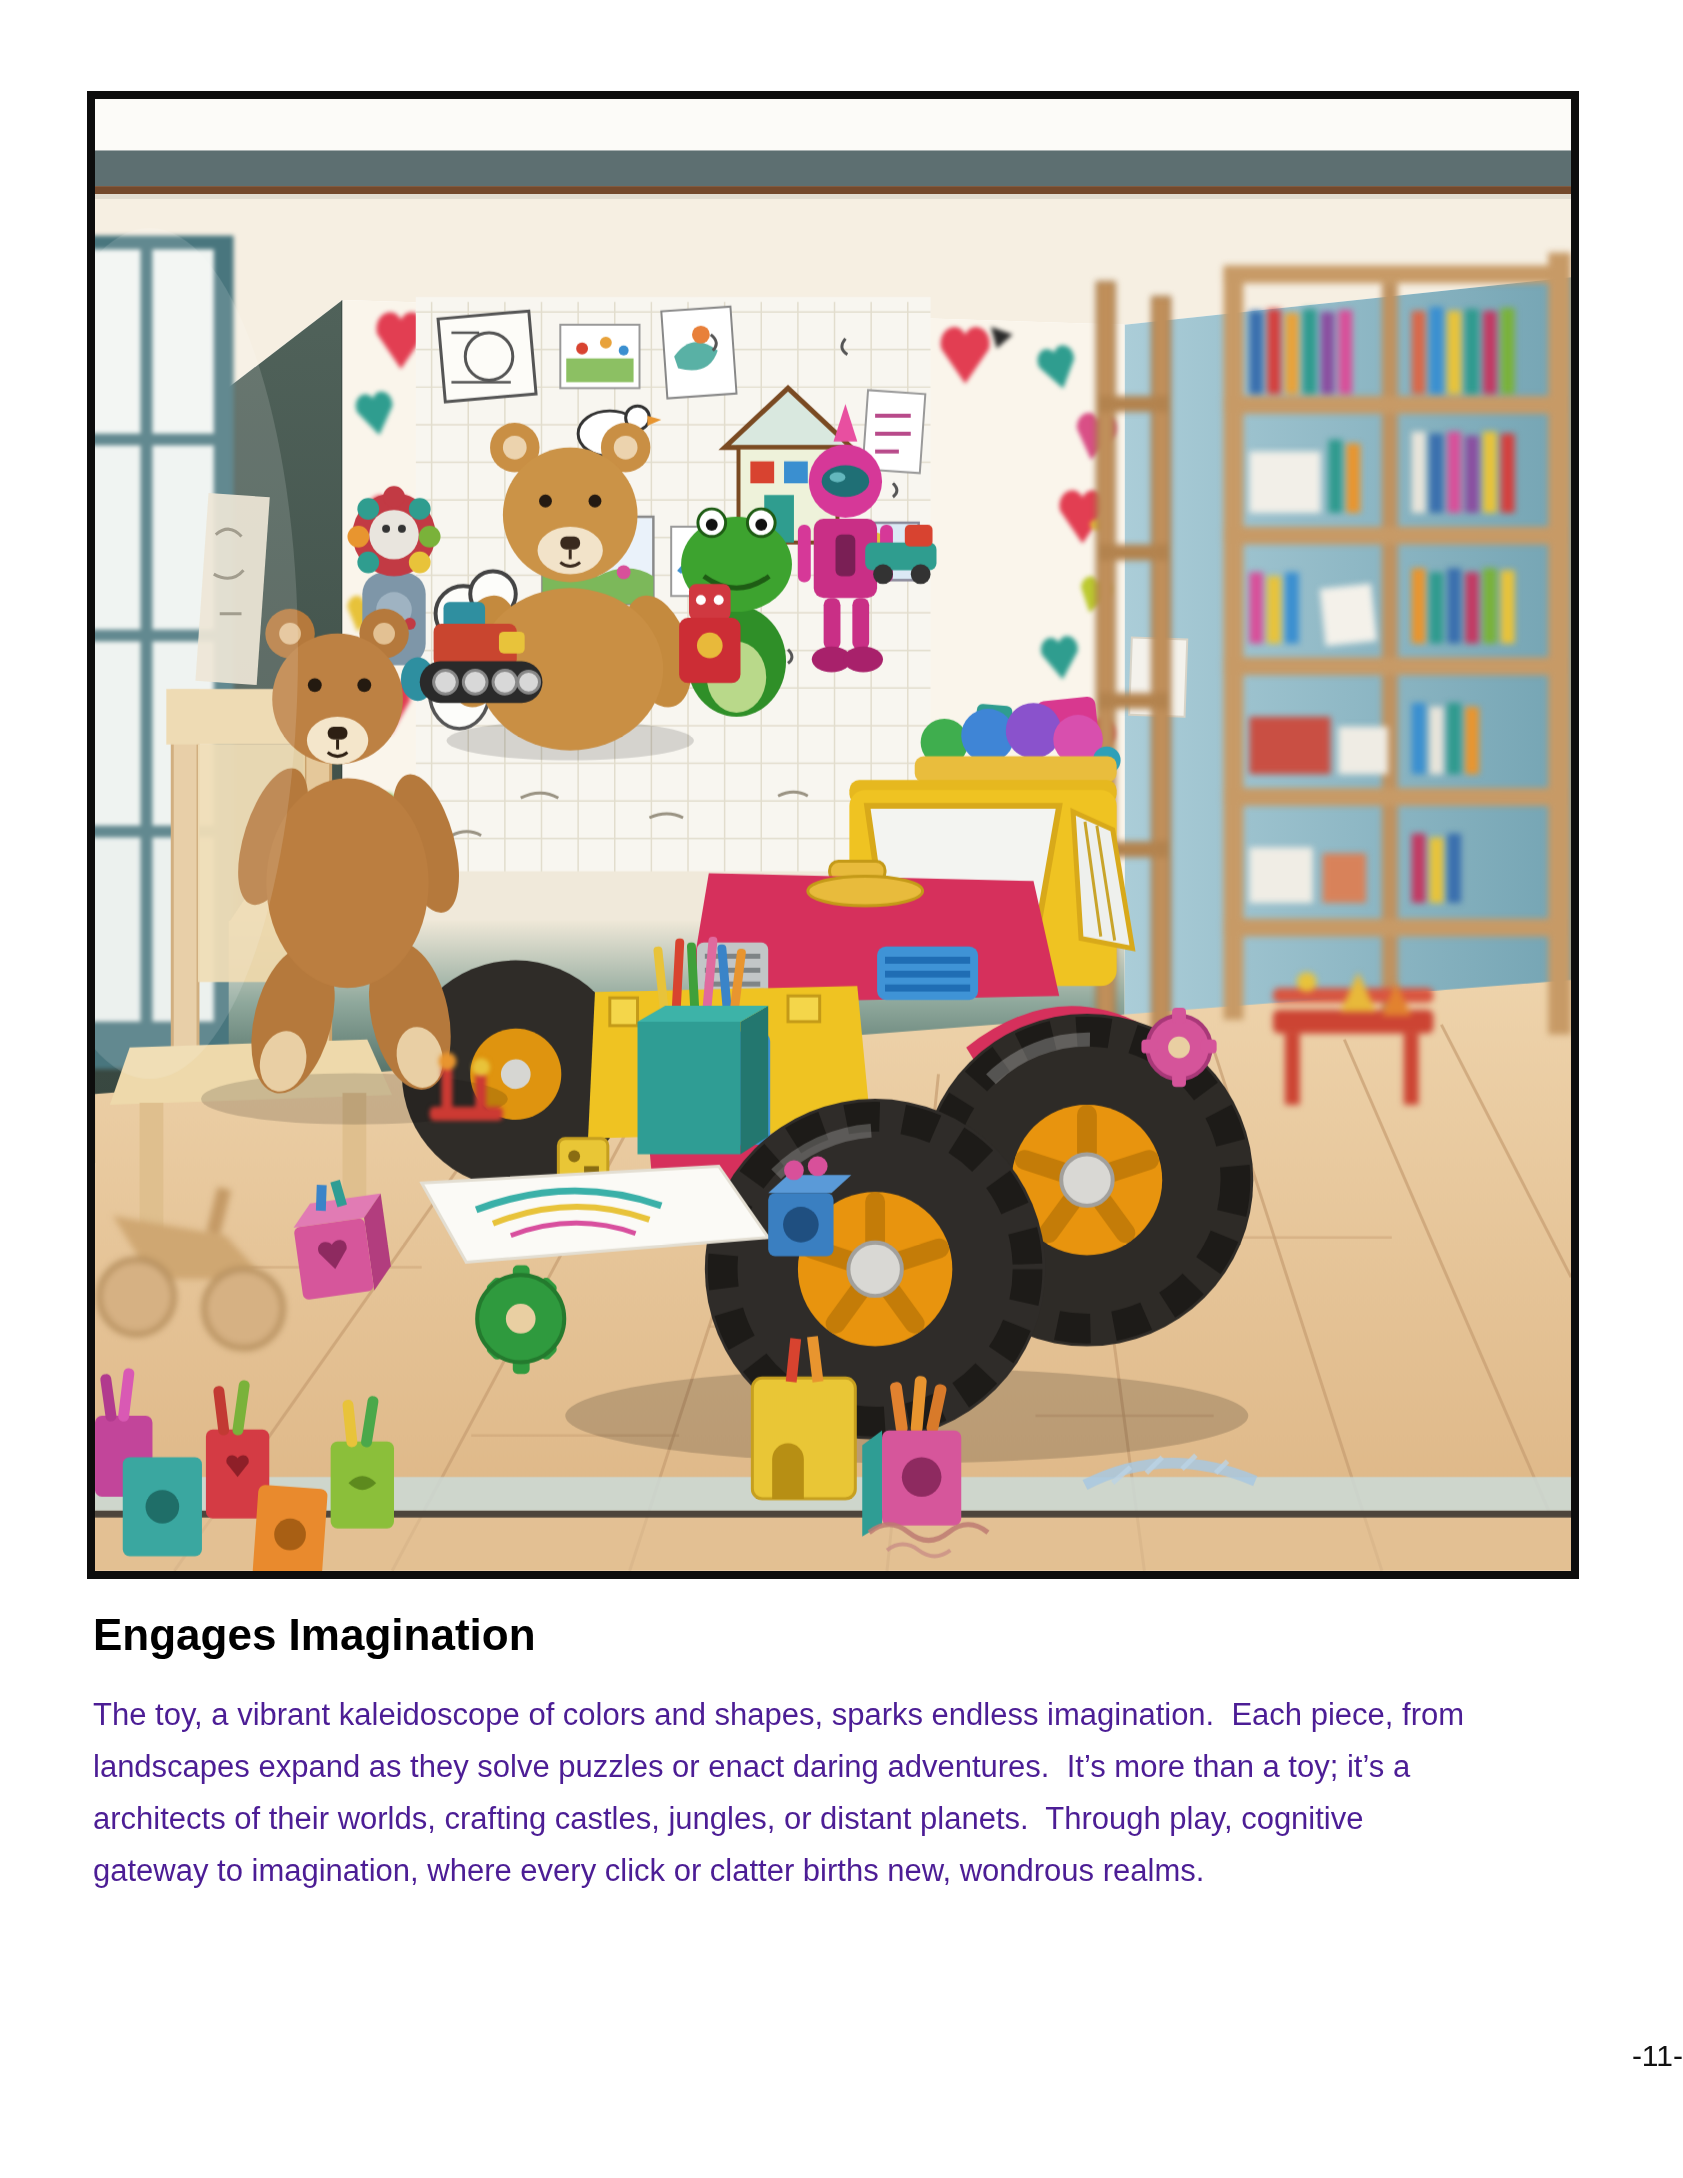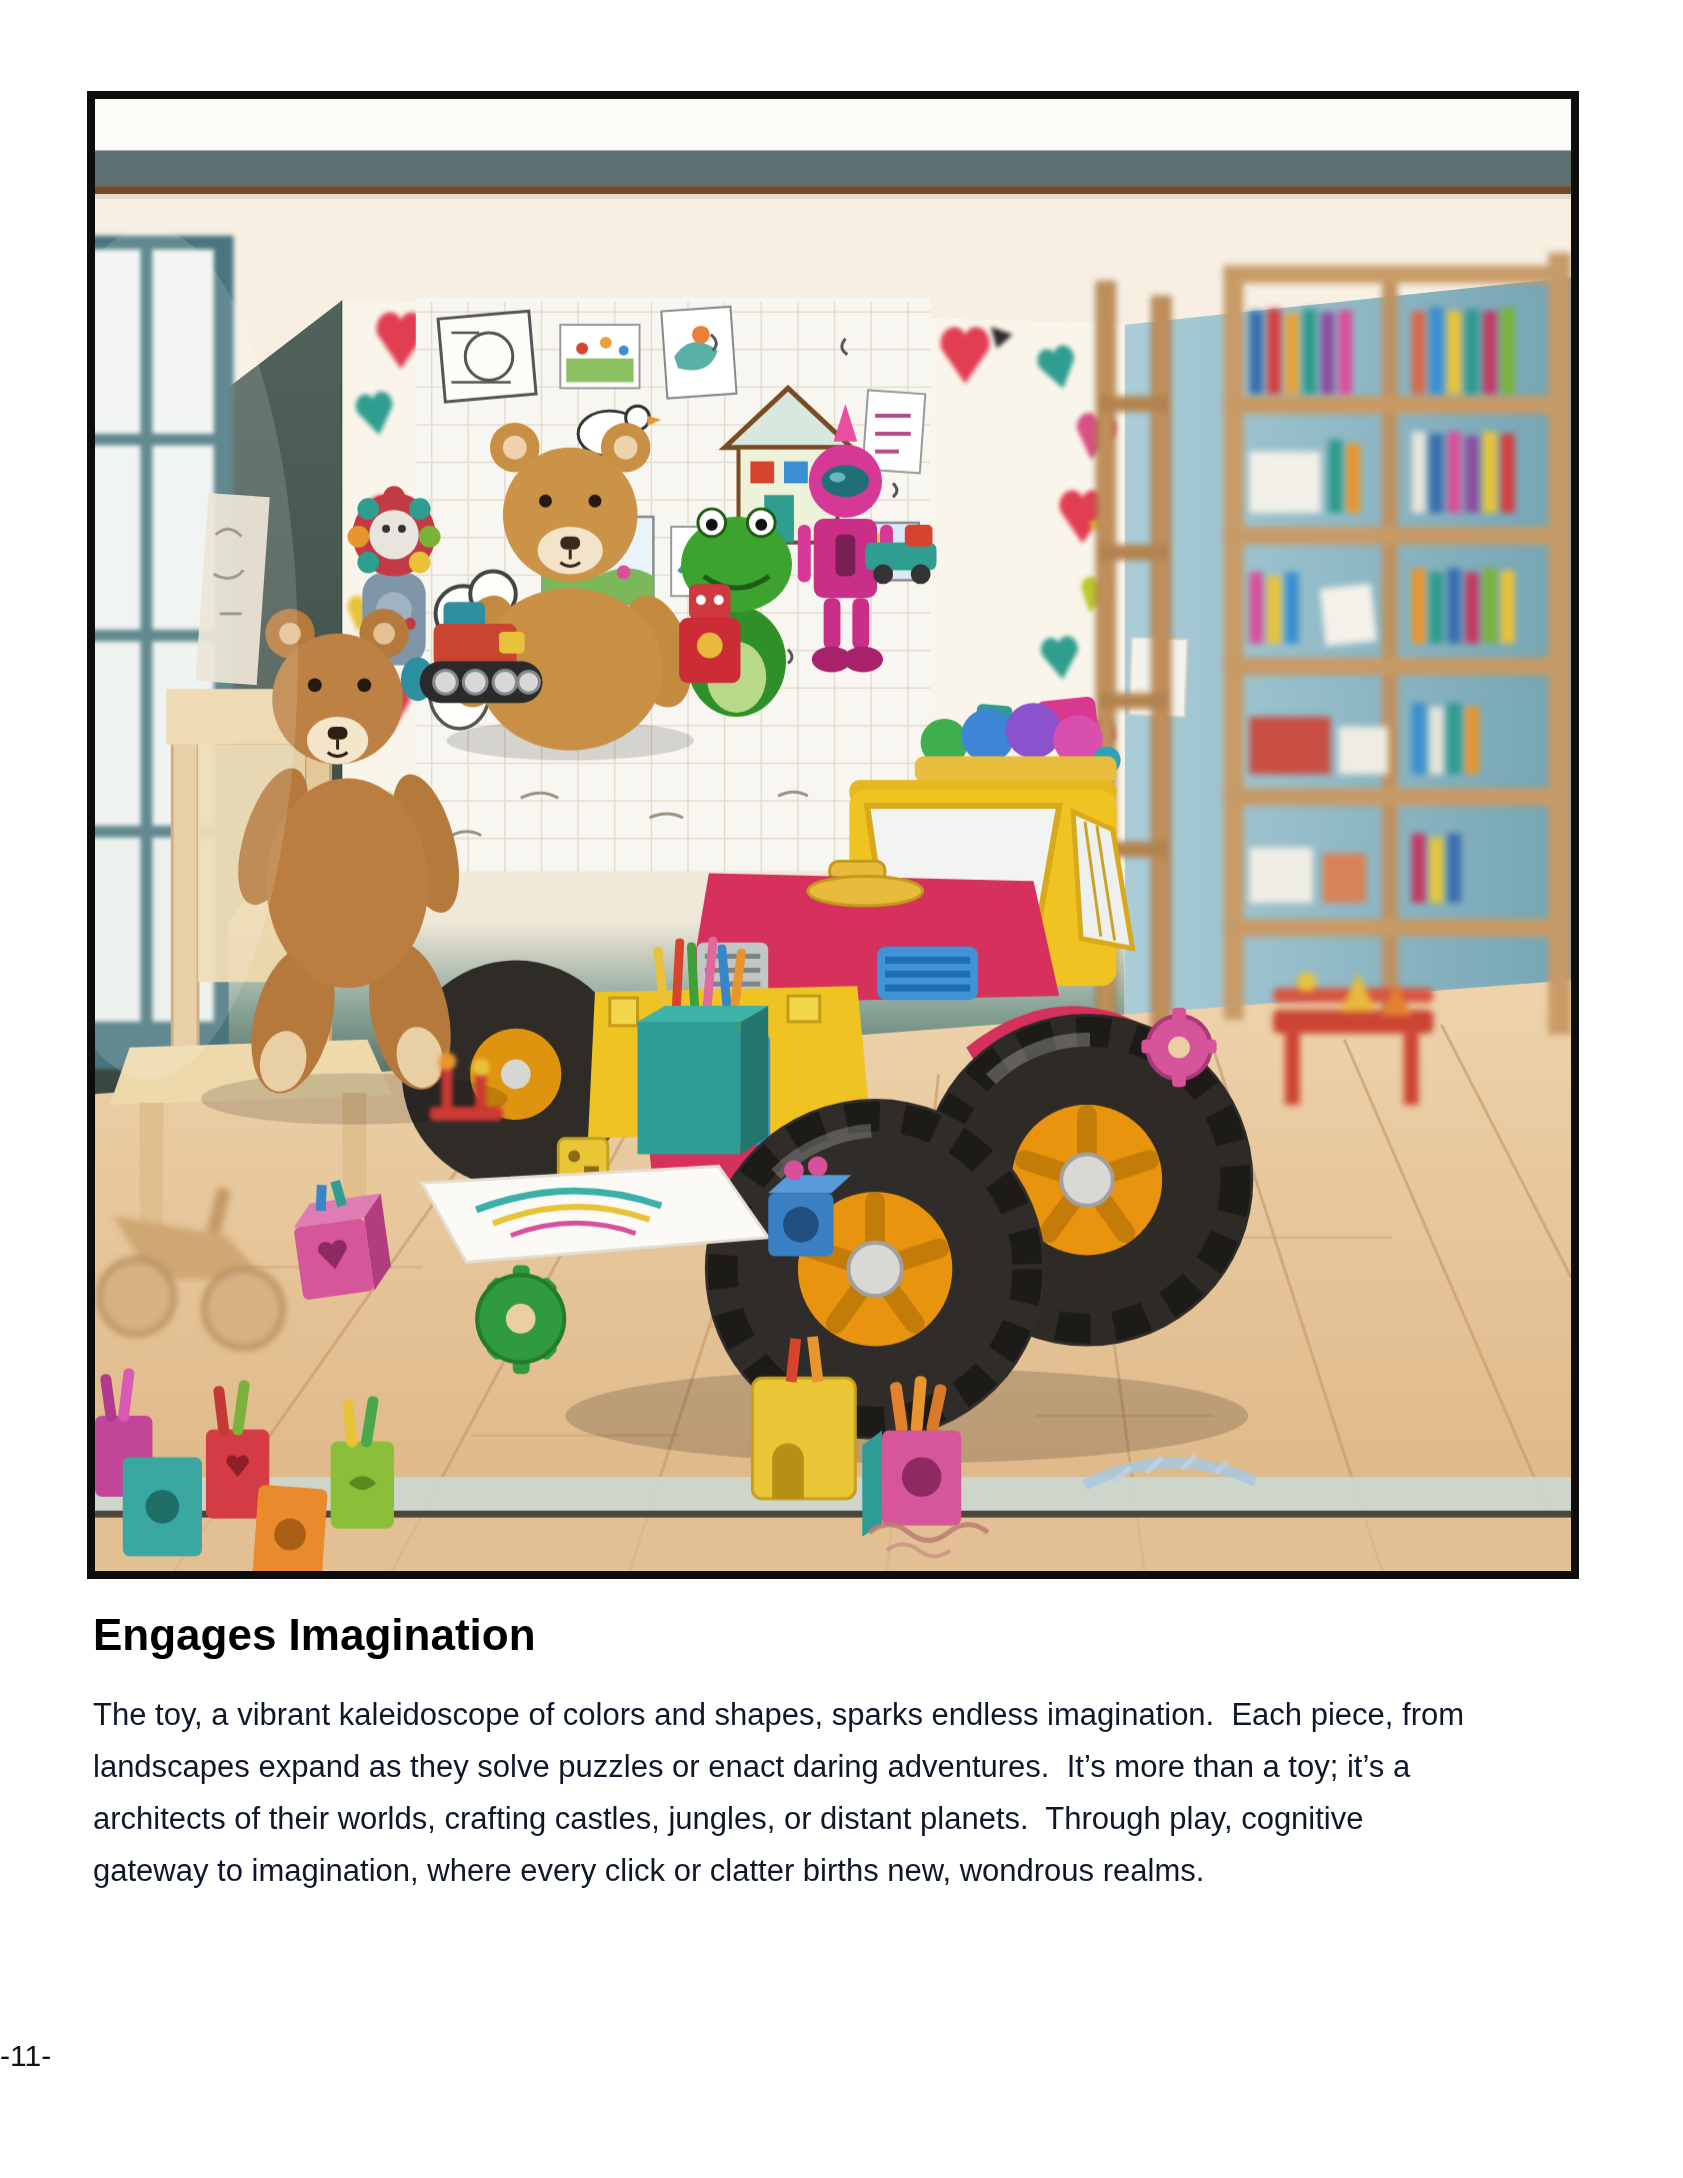--- a/index.html
+++ b/index.html
@@ -4,23 +4,23 @@
 <style>
   html,body{margin:0;padding:0;background:#ffffff;}
   .page{position:relative;width:1683px;height:2178px;background:#ffffff;overflow:hidden;
         font-family:"Liberation Sans",sans-serif;color:#1c1c1c;text-decoration:underline;}
   .photo-frame{position:absolute;left:87px;top:91px;width:1492px;height:1488px;margin:0;
         border:8px solid #0d0d0d;box-sizing:border-box;background:#fff;}
   .photo-frame svg{display:block;width:100%;height:100%;}
   .heading{position:absolute;left:93px;top:1610px;margin:0;font-size:44px;font-weight:700;
         color:#000;letter-spacing:0;}
   .bodytext{position:absolute;left:93px;top:1689px;font-size:31px;line-height:52px;
-        color:#0f172a;}
+        color:#4c1d95;}
   .bodyline{white-space:pre;}
-  .pagenum{position:absolute;left:0;top:2039px;width:100%;text-align:left;font-size:30px;color:#111;}
+  .pagenum{position:absolute;left:0;top:2039px;width:100%;text-align:right;font-size:30px;color:#111;}
 </style>
 </head>
 <body>
 
 <div class="page">
 
   <figure class="photo-frame" aria-label="Colorful playroom: teddy bears and plush toys in front of a wall of children's drawings, heart-patterned wallpaper, a wooden bookshelf with colorful books, a large yellow and pink toy truck, and building blocks scattered on a light wood floor.">
     <svg viewBox="0 0 1491 1487" preserveAspectRatio="none">
       <defs>
         <linearGradient id="lw" x1="0" y1="0" x2="0" y2="1">

